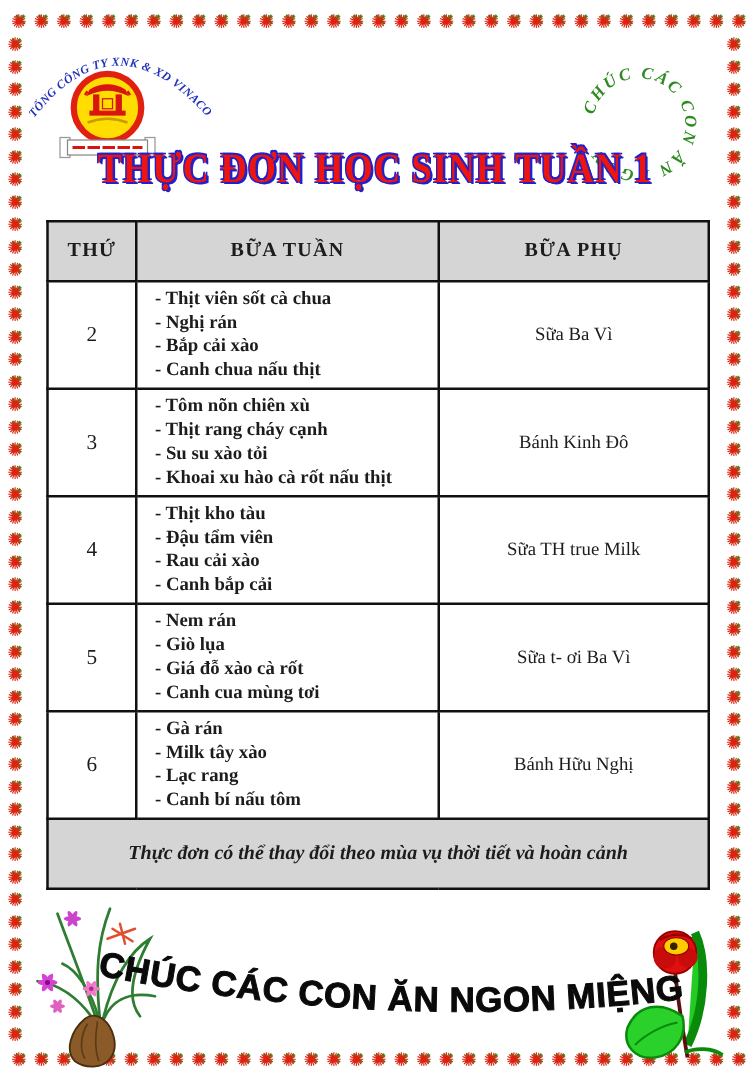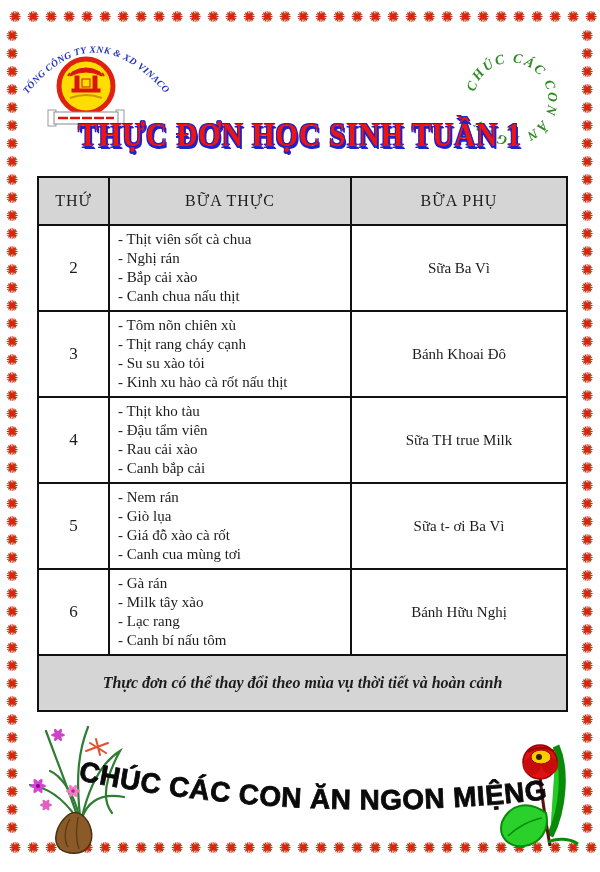--- a/index.html
+++ b/index.html
@@ -30,25 +30,25 @@
                  1px 1px 0 #2222c8,2px 2px 0 #2222c8;
     transform:scaleY(1.15);
   }
   
   table.menu{
     position:absolute;left:37px;top:176px;width:529px;
     border-collapse:collapse;table-layout:fixed;
   }
   table.menu td,table.menu th{border:2px solid #111;color:#1c1c1c;}
   th.hdr{
-    background:#d5d5d5;height:44px;font-size:16px;font-weight:normal;
+    background:#d5d5d5;height:44px;font-size:16px;font-weight:bold;
     letter-spacing:1px;text-align:center;
   }
   td.day{ text-align:center;font-size:17px;height:82px;}
-  td.main{padding:4px 4px 4px 8px;vertical-align:middle;}
+  td.main{padding:4px 4px 4px 14px;vertical-align:middle;font-weight:bold;}
   td.main .line{font-size:15px;line-height:19px;white-space:nowrap;}
   td.side{text-align:center;font-size:15px;border-radius:29px;}
   td.note{
     background:#d5d5d5;height:52px;text-align:center;
     font-size:16px;font-weight:bold;font-style:italic;
   }
   
   .abs{position:absolute;}
   .logo-svg{left:20px;top:24px;}
   .badge-svg{left:446px;top:16px;}
@@ -266,42 +266,42 @@
 
   <table class="menu">
     <colgroup>
         <col style="width:71px">
         <col style="width:242px">
         <col style="width:216px">
       </colgroup>
     <tbody>
         <tr>
       <th class="hdr">THỨ</th>
-      <th class="hdr">BỮA THỰC</th>
+      <th class="hdr">BỮA TUẦN</th>
       <th class="hdr">BỮA PHỤ</th>
     </tr>
     <tr>
       <td class="day">2</td>
       <td class="main">
         <div class="line">- Thịt viên sốt cà chua</div>
         <div class="line">- Nghị rán</div>
         <div class="line">- Bắp cải xào</div>
         <div class="line">- Canh chua nấu thịt</div>
       </td>
       <td class="side">Sữa Ba Vì</td>
     </tr>
     <tr>
       <td class="day">3</td>
       <td class="main">
         <div class="line">- Tôm nõn chiên xù</div>
         <div class="line">- Thịt rang cháy cạnh</div>
         <div class="line">- Su su xào tỏi</div>
-        <div class="line">- Kinh xu hào cà rốt nấu thịt</div>
+        <div class="line">- Khoai xu hào cà rốt nấu thịt</div>
       </td>
-      <td class="side">Bánh Khoai Đô</td>
+      <td class="side">Bánh Kinh Đô</td>
     </tr>
     <tr>
       <td class="day">4</td>
       <td class="main">
         <div class="line">- Thịt kho tàu</div>
         <div class="line">- Đậu tẩm viên</div>
         <div class="line">- Rau cải xào</div>
         <div class="line">- Canh bắp cải</div>
       </td>
       <td class="side">Sữa TH true Milk</td>

